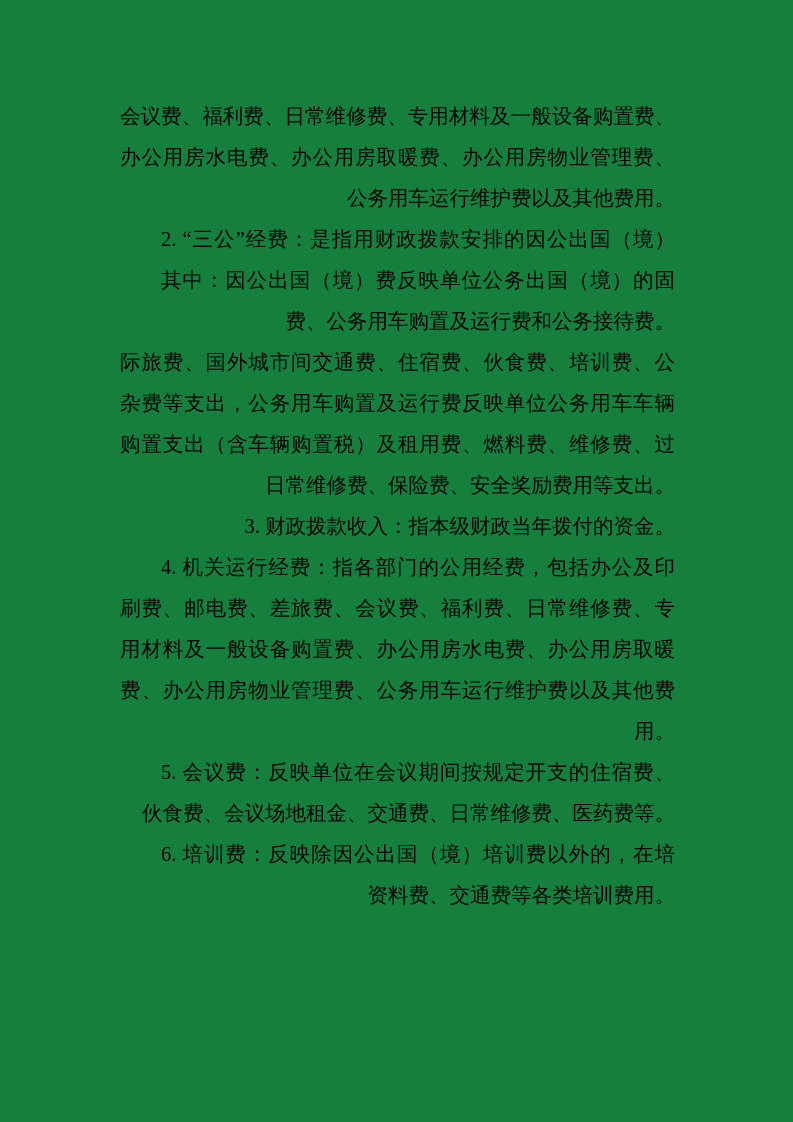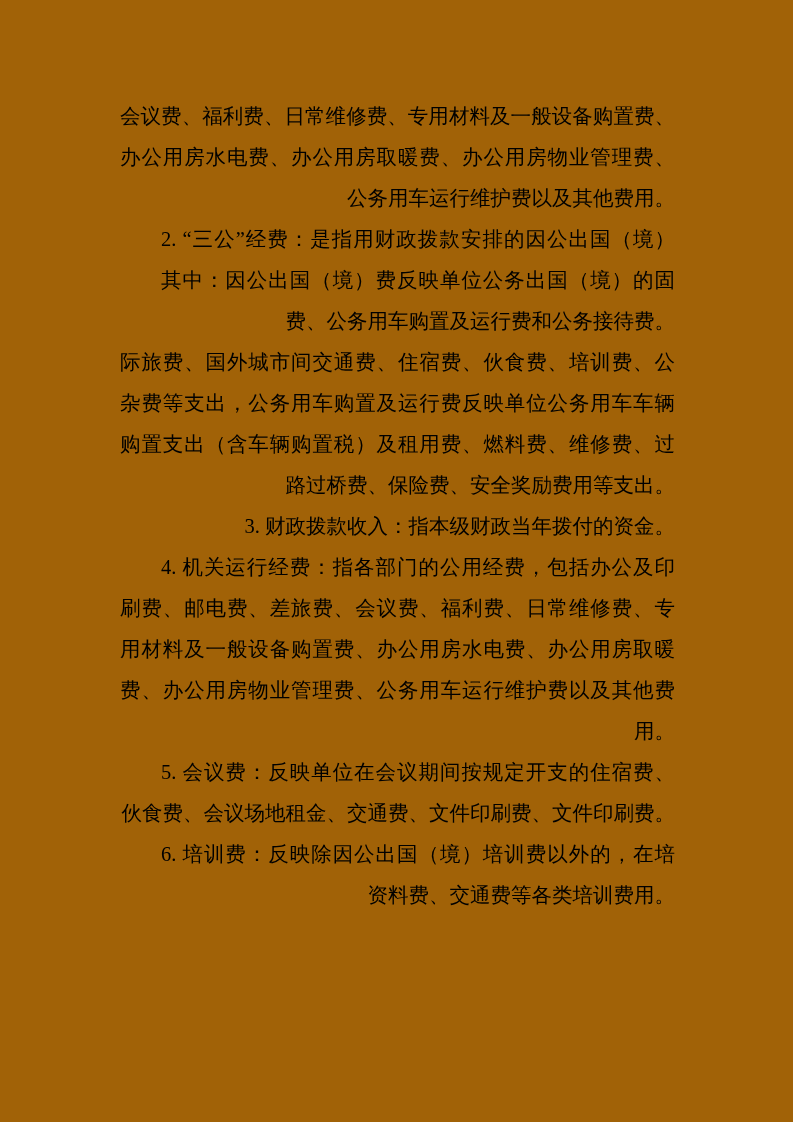--- a/index.html
+++ b/index.html
@@ -4,21 +4,21 @@
 <style>
   html, body {
     margin: 0;
     padding: 0;
     background: #ffffff;
   }
   .page {
     position: relative;
     width: 793px;
     height: 1122px;
-    background: #a16207;
+    background: #15803d;
     overflow: hidden;
     font-family: "Liberation Serif", "DejaVu Serif", serif;
     color: #000000;
   }
   .content {
     position: absolute;
     left: 120px;
     top: 96px;
     width: 555px;
   }
@@ -54,26 +54,26 @@
     <div id="paras">
         <div class="line just">会议费、福利费、日常维修费、专用材料及一般设备购置费、</div>
         <div class="line just">办公用房水电费、办公用房取暖费、办公用房物业管理费、</div>
         <div class="line">公务用车运行维护费以及其他费用。</div>
         <div class="line just indent">2. “三公”经费：是指用财政拨款安排的因公出国（境）</div>
         <div class="line just indent">其中：因公出国（境）费反映单位公务出国（境）的固</div>
         <div class="line">费、公务用车购置及运行费和公务接待费。</div>
         <div class="line just">际旅费、国外城市间交通费、住宿费、伙食费、培训费、公</div>
         <div class="line just">杂费等支出，公务用车购置及运行费反映单位公务用车车辆</div>
         <div class="line just">购置支出（含车辆购置税）及租用费、燃料费、维修费、过</div>
-        <div class="line">路过桥费、保险费、安全奖励费用等支出。</div>
+        <div class="line">日常维修费、保险费、安全奖励费用等支出。</div>
         <div class="line indent">3. 财政拨款收入：指本级财政当年拨付的资金。</div>
         <div class="line just indent">4. 机关运行经费：指各部门的公用经费，包括办公及印</div>
         <div class="line just">刷费、邮电费、差旅费、会议费、福利费、日常维修费、专</div>
         <div class="line just">用材料及一般设备购置费、办公用房水电费、办公用房取暖</div>
         <div class="line just">费、办公用房物业管理费、公务用车运行维护费以及其他费</div>
         <div class="line">用。</div>
         <div class="line just indent">5. 会议费：反映单位在会议期间按规定开支的住宿费、</div>
-        <div class="line">伙食费、会议场地租金、交通费、文件印刷费、文件印刷费。</div>
+        <div class="line">伙食费、会议场地租金、交通费、日常维修费、医药费等。</div>
         <div class="line just indent">6. 培训费：反映除因公出国（境）培训费以外的，在培</div>
         <div class="line">资料费、交通费等各类培训费用。</div>
       </div>
   </div>
 </div>
 
 </body></html>

